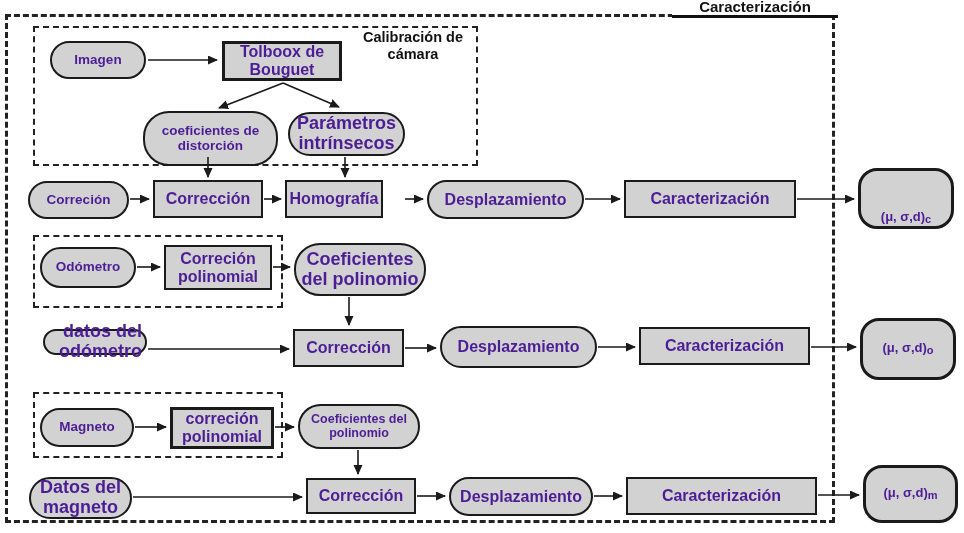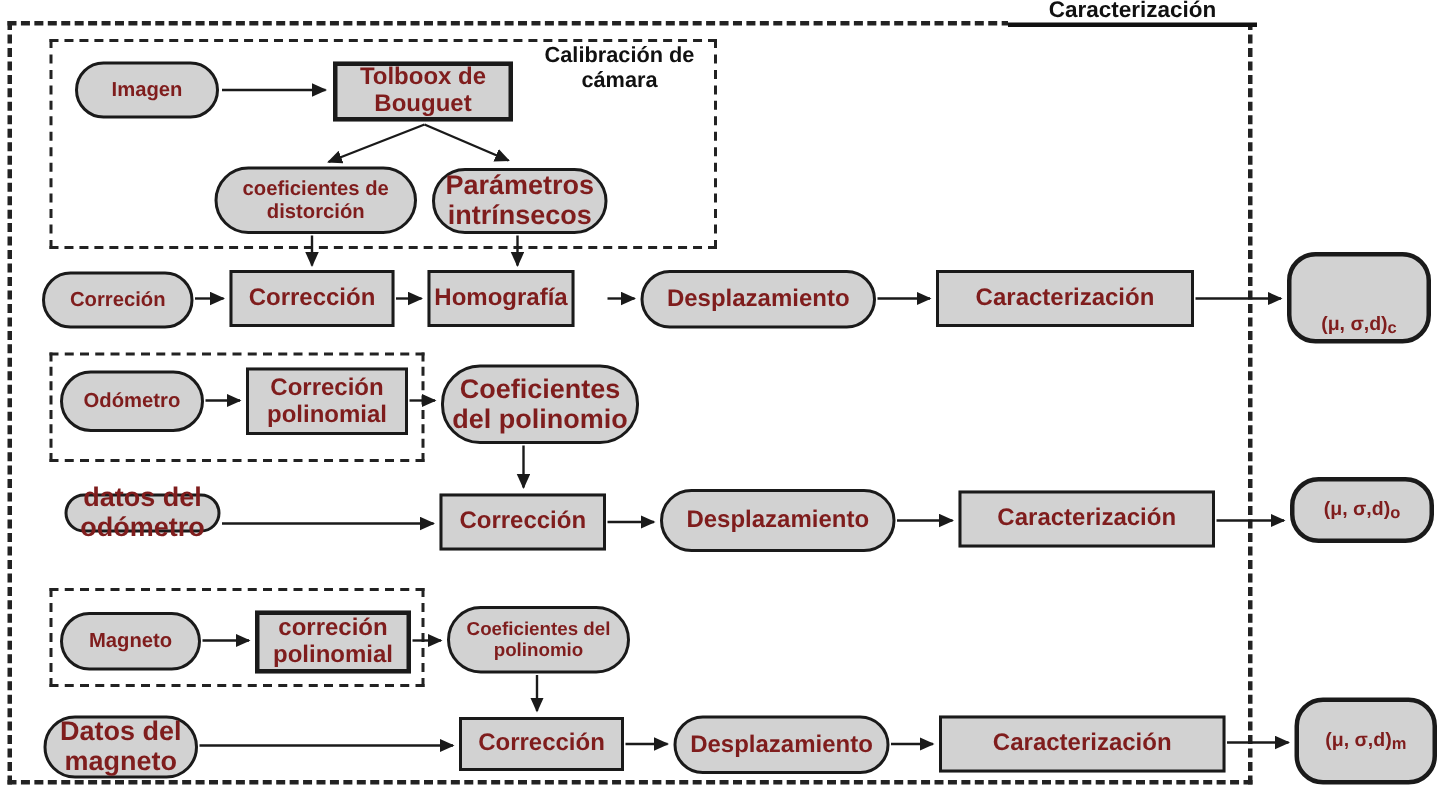--- a/index.html
+++ b/index.html
@@ -9,21 +9,21 @@
   html,body{margin:0;padding:0;background:#fff;}
   #stage{
     position:relative;width:964px;height:533px;background:#fff;
     font-family:"Liberation Sans",sans-serif;color:#111;overflow:hidden;
   }
   .dashed{position:absolute;border:2px dashed #222;box-sizing:border-box;background:transparent;}
   .dashed.outer{border-width:3px;}
   .node{
     position:absolute;box-sizing:border-box;display:flex;align-items:center;justify-content:center;
     text-align:center;font-weight:bold;font-size:13.5px;line-height:1.1;
-    background:var(--node-fill);border:2px solid var(--line);z-index:2;color:#7f1d1d;
+    background:var(--node-fill);border:2px solid var(--line);z-index:2;color:#4c1d95;
     padding:1px 3px;
   }
   .pill{border-radius:22px;}
   .pill.big{border-radius:26px;}
   .rect{border-radius:0;}
   .thick{border-width:3px;}
   .outnode{border-radius:19px;border-width:3px;font-size:13px;}
   .outnode .sub{font-size:11px;vertical-align:-2px;}
   .caption{
     position:absolute;z-index:2;font-weight:bold;text-align:center;line-height:1.15;
@@ -48,41 +48,41 @@
   <div class="dashed outer" style="left:5px;top:14px;width:830px;height:509px;"></div>
   <div class="dashed" style="left:33px;top:26px;width:445px;height:140px;"></div>
   <div class="dashed" style="left:33px;top:235px;width:250px;height:73px;"></div>
   <div class="dashed" style="left:33px;top:392px;width:250px;height:66px;"></div>
 
   <div class="caption" id="diagram-title">Caracterización</div>
   <div class="caption" id="cal-label">Calibración de cámara</div>
 
   <div class="node pill" style="left:50px;top:41px;width:96px;height:38px;">Imagen</div>
   <div class="node rect thick fs14" style="left:222px;top:41px;width:120px;height:40px;">Tolboox de Bouguet</div>
-  <div class="node pill big" style="left:143px;top:111px;width:135px;height:45px;">coeficientes de distorción</div>
+  <div class="node pill big" style="left:143px;top:111px;width:135px;height:55px;">coeficientes de distorción</div>
   <div class="node pill big fs13" style="left:288px;top:112px;width:117px;height:44px;">Parámetros intrínsecos</div>
 
   <div class="node pill" style="left:28px;top:181px;width:101px;height:38px;">Correción</div>
   <div class="node rect fs14" style="left:153px;top:180px;width:110px;height:38px;">Corrección</div>
   <div class="node rect fs14" style="left:285px;top:180px;width:98px;height:38px;">Homografía</div>
   <div class="node pill fs14" style="left:427px;top:180px;width:157px;height:39px;">Desplazamiento</div>
   <div class="node rect fs14" style="left:624px;top:180px;width:172px;height:38px;">Caracterización</div>
   <div class="node outnode" style="left:858px;top:168px;width:96px;height:61px;align-items:flex-end;">
       <span><span>(μ, σ,d)</span><span class="sub">c</span></span>
     </div>
 
   <div class="node pill" style="left:40px;top:247px;width:96px;height:41px;">Odómetro</div>
   <div class="node rect fs14" style="left:164px;top:245px;width:108px;height:45px;">Correción polinomial</div>
   <div class="node pill big fs13" style="left:294px;top:243px;width:132px;height:53px;">Coeficientes del polinomio</div>
 
-  <div class="node pill fs13" style="left:43px;top:329px;width:104px;height:26px;">datos del odómetro</div>
+  <div class="node pill fs13" style="left:43px;top:329px;width:104px;height:26px;text-align:right;">datos del odómetro</div>
   <div class="node rect fs14" style="left:293px;top:329px;width:111px;height:38px;">Corrección</div>
   <div class="node pill fs14" style="left:440px;top:326px;width:157px;height:42px;">Desplazamiento</div>
   <div class="node rect fs14" style="left:639px;top:327px;width:171px;height:38px;">Caracterización</div>
-  <div class="node outnode" style="left:860px;top:318px;width:96px;height:44px;">
+  <div class="node outnode" style="left:860px;top:318px;width:96px;height:62px;">
       <span><span>(μ, σ,d)</span><span class="sub">o</span></span>
     </div>
 
   <div class="node pill" style="left:40px;top:408px;width:94px;height:39px;">Magneto</div>
   <div class="node rect thick fs14" style="left:170px;top:407px;width:104px;height:42px;">correción polinomial</div>
   <div class="node pill big fs125" style="left:298px;top:404px;width:122px;height:45px;">Coeficientes del polinomio</div>
 
   <div class="node pill fs13" style="left:29px;top:477px;width:103px;height:42px;">Datos del magneto</div>
   <div class="node rect fs14" style="left:306px;top:478px;width:110px;height:36px;">Corrección</div>
   <div class="node pill fs14" style="left:449px;top:477px;width:144px;height:39px;">Desplazamiento</div>

